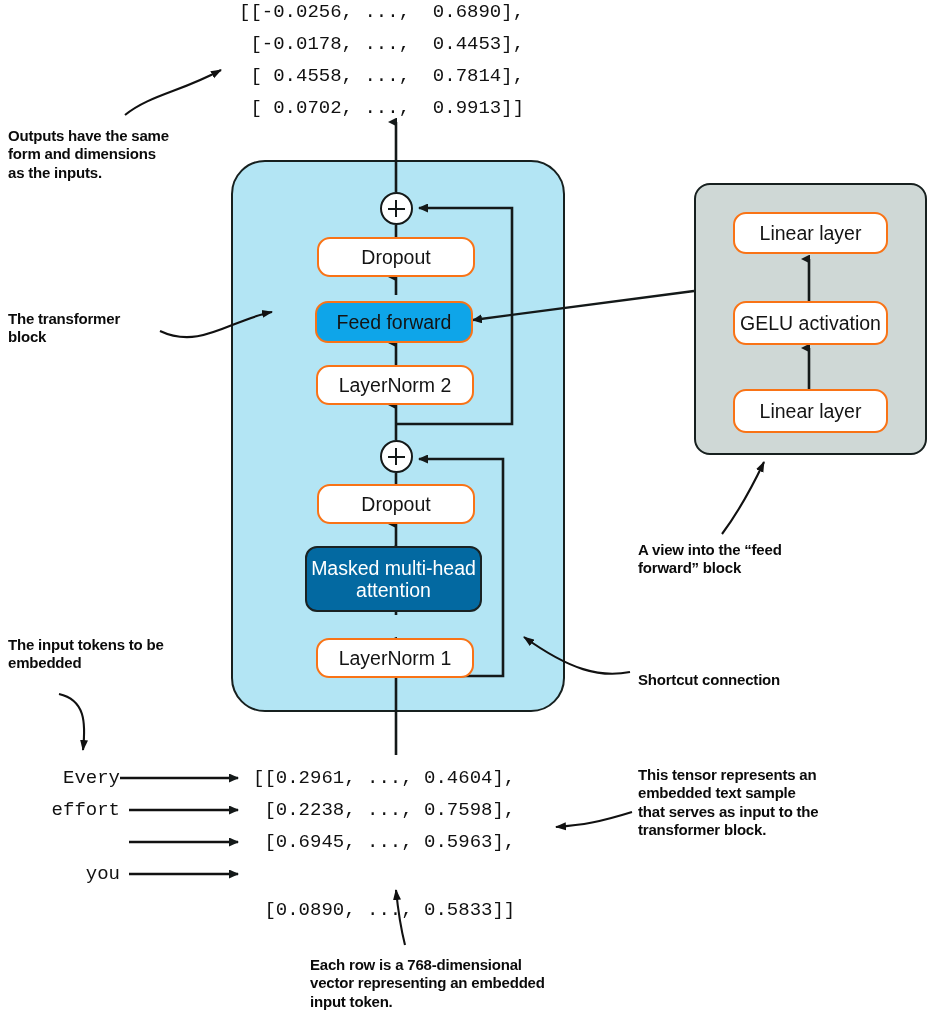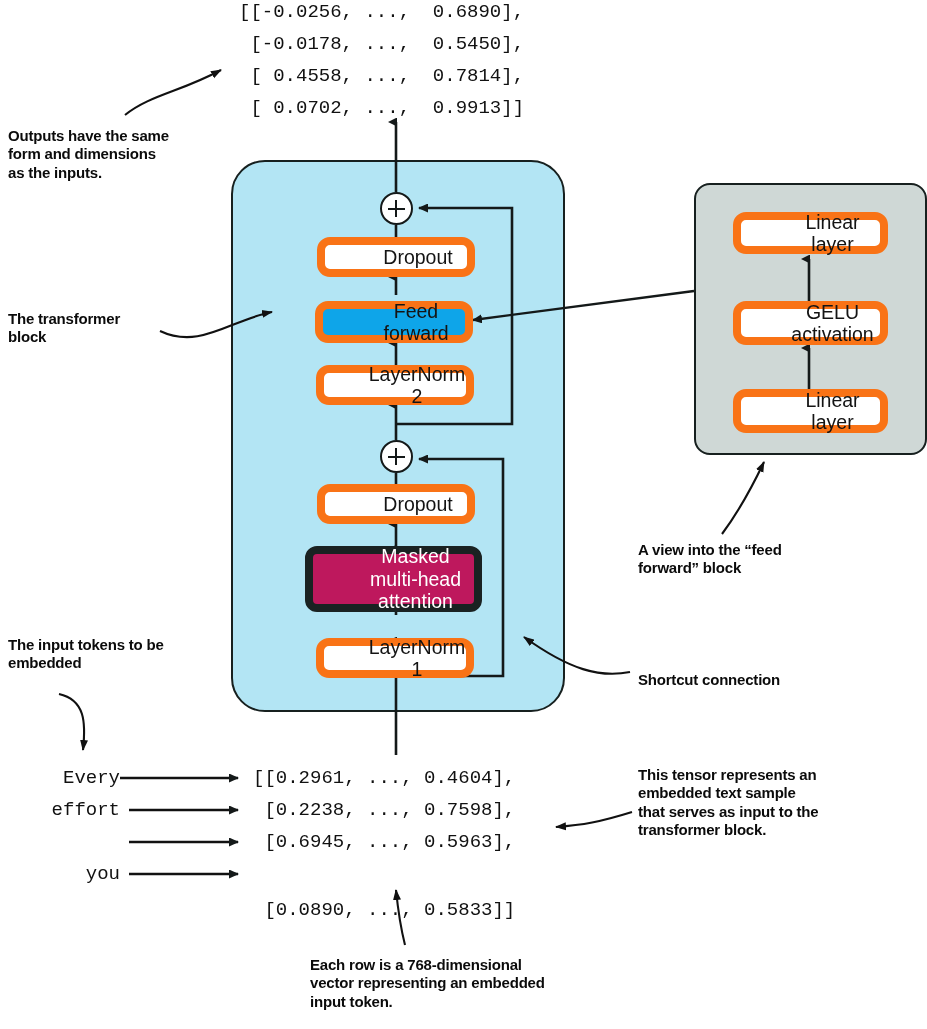--- a/index.html
+++ b/index.html
@@ -48,32 +48,31 @@
   .mono.right { text-align: right; }
 
   
   .node {
     position: absolute;
     box-sizing: border-box;
     display: flex;
     align-items: center;
     justify-content: center;
     text-align: center;
-    border: 8px solid #f97316;
+    border: 2px solid #f97316;
     border-radius: 13px;
     font-family: "Liberation Sans", sans-serif;
     font-size: 19.5px;
     color: #141414;
     background: #ffffff;
     line-height: 1.15;
-    padding-left: 44px;
   }
   .node.white   { background: #ffffff; }
   .node.gray    { background: #0ea5e9; }
-  .node.dark    { background: #be185d; color: #ffffff; border-color: #1a2222; }
+  .node.dark    { background: #0369a1; color: #ffffff; border-color: #1a2222; }
 
   
   .panel {
     position: absolute;
     box-sizing: border-box;
     border: 2.5px solid #17201f;
   }
   .panel.blue {
     background: #b3e5f4;
     border-radius: 34px;
@@ -220,21 +219,21 @@
 
   <div class="node white" style="left:733px; top:301px; width:155px; height:44px;">
     <span>GELU activation</span>
   </div>
 
   <div class="node white" style="left:733px; top:389px; width:155px; height:44px;">
     <span>Linear layer</span>
   </div>
 
   <div class="mono" style="left:239px; top:-4px;">[[-0.0256, ...,  0.6890],</div>
-  <div class="mono" style="left:239px; top:28px;"> [-0.0178, ...,  0.5450],</div>
+  <div class="mono" style="left:239px; top:28px;"> [-0.0178, ...,  0.4453],</div>
   <div class="mono" style="left:239px; top:60px;"> [ 0.4558, ...,  0.7814],</div>
   <div class="mono" style="left:239px; top:92px;"> [ 0.0702, ...,  0.9913]]</div>
 
   <div class="mono right" style="left:0px; top:762px; width:120px;">Every</div>
   <div class="mono right" style="left:0px; top:794px; width:120px;">effort</div>
   <div class="mono right" style="left:0px; top:858px; width:120px;">you</div>
 
   <div class="mono" style="left:253px; top:762px;">[[0.2961, ..., 0.4604],</div>
   <div class="mono" style="left:253px; top:794px;"> [0.2238, ..., 0.7598],</div>
   <div class="mono" style="left:253px; top:826px;"> [0.6945, ..., 0.5963],</div>

